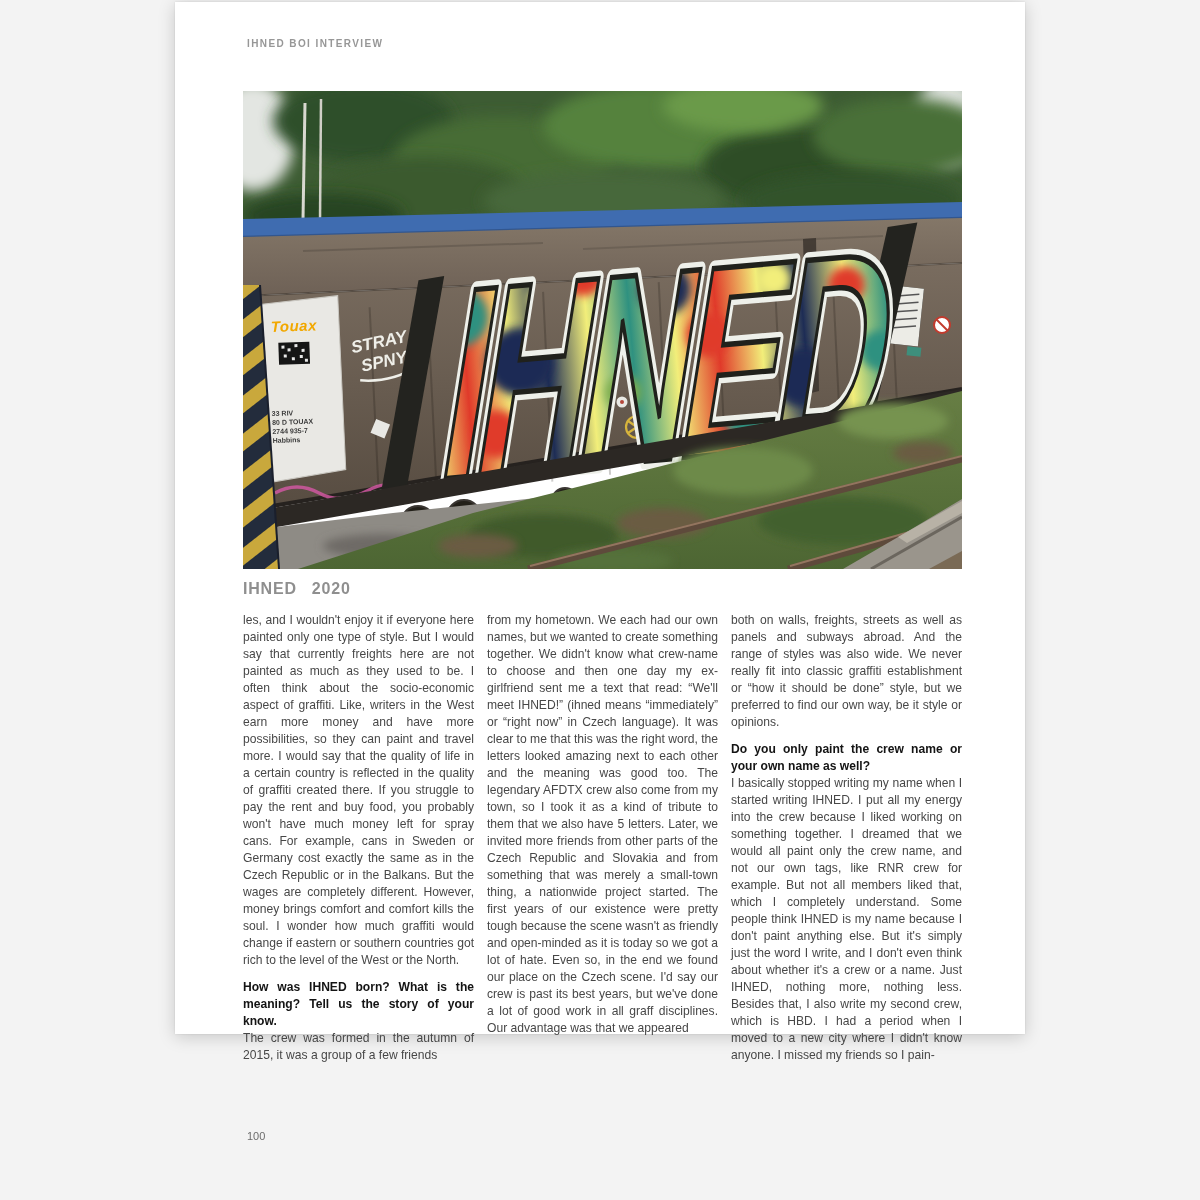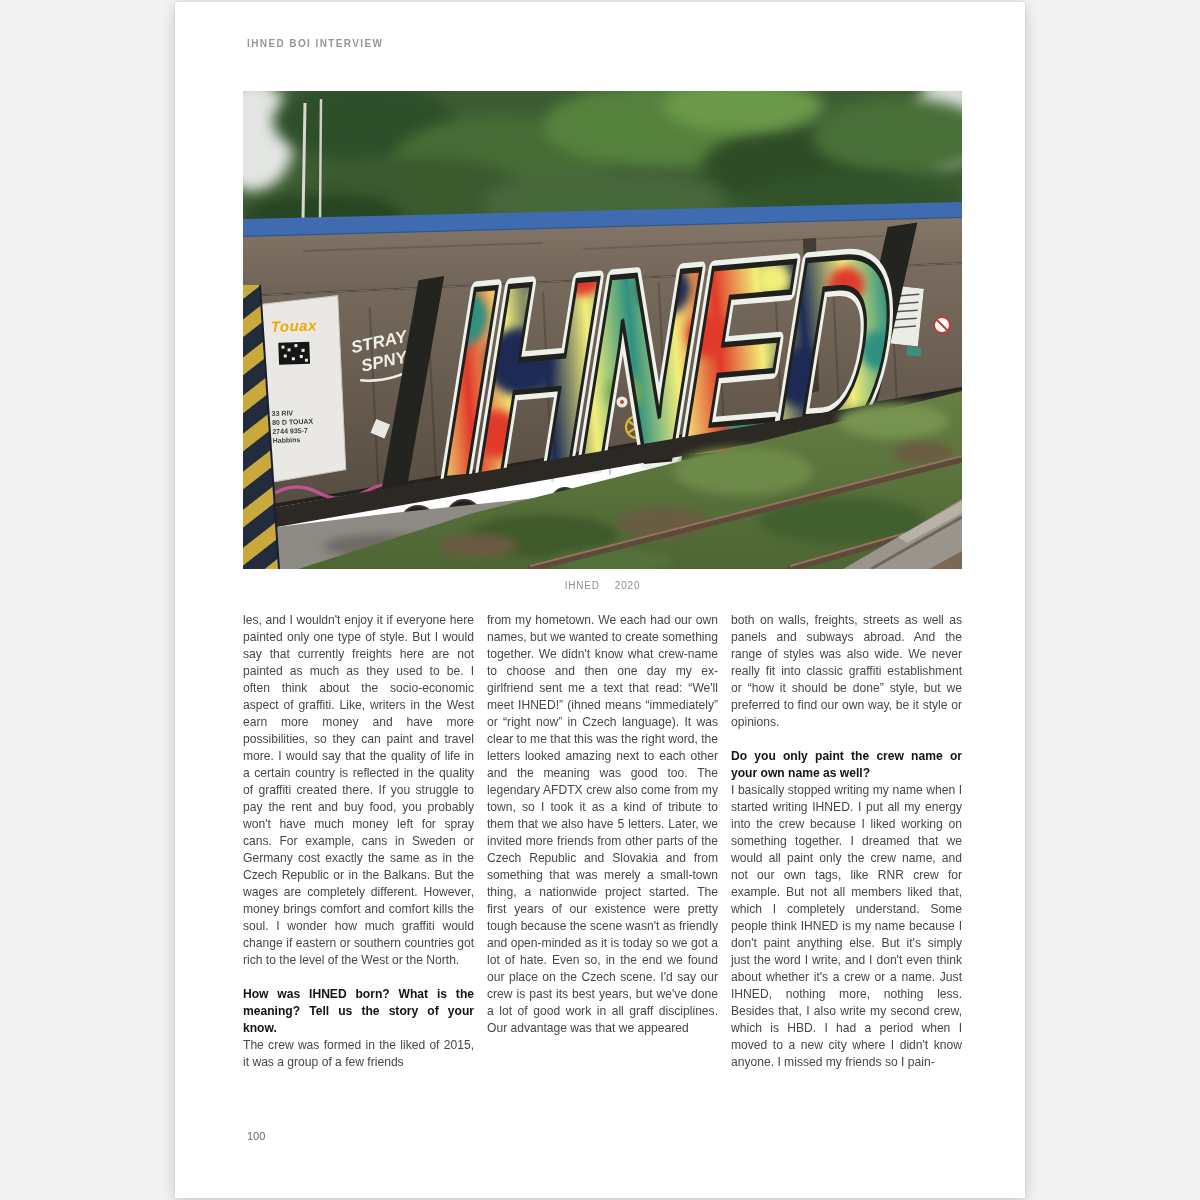--- a/index.html
+++ b/index.html
@@ -1,30 +1,30 @@
 <!DOCTYPE html>
 <html><head>
 <meta charset="utf-8">
 <style>
   html,body{margin:0;padding:0;}
   body{background:#f5f5f5;font-family:"Liberation Sans",sans-serif;}
   .canvas{position:relative;width:1200px;height:1200px;background:#f3f3f3;overflow:hidden;}
-  .page{position:absolute;left:175px;top:2px;width:850px;height:1196px;background:#ffffff;
+  .page{position:absolute;left:175px;top:2px;width:850px;height:1032px;background:#ffffff;
         box-shadow:0 3px 16px rgba(0,0,0,.18),0 0 2px rgba(0,0,0,.10);}
   .running-header{position:absolute;left:72px;top:36px;font-size:10px;letter-spacing:1.4px;
         color:#979797;font-weight:bold;}
   .photo{position:absolute;left:68px;top:89px;width:719px;height:478px;overflow:hidden;}
   .photo svg{display:block;}
-  .caption{position:absolute;left:68px;top:578px;width:719px;text-align:center;font-size:10px;
-        color:#8f8f8f;letter-spacing:.8px;font-weight:normal;}
+  .caption{position:absolute;left:68px;top:578px;width:719px;text-align:left;font-size:16px;
+        color:#8f8f8f;letter-spacing:.8px;font-weight:bold;}
   .caption .yr{margin-left:15px;}
   .cols{position:absolute;left:68px;top:610px;width:719px;display:flex;gap:13px;}
   .col{flex:1;font-size:12.1px;line-height:17px;color:#474747;text-align:justify;}
   .col p{margin:0;}
-  .col p.h{font-weight:bold;color:#141414;margin-top:17px;}
+  .col p.h{font-weight:bold;color:#141414;margin-top:10px;}
   .pagenum{position:absolute;left:72px;top:1128px;font-size:11px;color:#6c6c6c;}
   .gtxt{font-family:"Liberation Sans",sans-serif;font-weight:bold;font-size:150px;letter-spacing:-8px;}
   .panel-id{font-family:"Liberation Sans",sans-serif;font-size:7px;font-weight:bold;fill:#3c3c3c;}
 </style>
 </head>
 <body>
 
 <div class="canvas">
   <div class="page">
 
@@ -241,21 +241,21 @@
     </figure>
 
     <div class="caption">
       <span>IHNED</span><span class="yr">2020</span>
     </div>
 
     <div class="cols">
       <div class="col">
         <p>les, and I wouldn't enjoy it if everyone here painted only one type of style. But I would say that currently freights here are not painted as much as they used to be. I often think about the socio-economic aspect of graffiti. Like, writers in the West earn more money and have more possibilities, so they can paint and travel more. I would say that the quality of life in a certain country is reflected in the quality of graffiti created there. If you struggle to pay the rent and buy food, you probably won't have much money left for spray cans. For example, cans in Sweden or Germany cost exactly the same as in the Czech Republic or in the Balkans. But the wages are completely different. However, money brings comfort and comfort kills the soul. I wonder how much graffiti would change if eastern or southern countries got rich to the level of the West or the North.</p>
         <p class="h">How was IHNED born? What is the meaning? Tell us the story of your know.</p>
-        <p>The crew was formed in the liked of 2015, it was a group of a few friends</p>
+        <p>The crew was formed in the autumn of 2015, it was a group of a few friends</p>
       </div>
       <div class="col">
         <p>from my hometown. We each had our own names, but we wanted to create something together. We didn't know what crew-name to choose and then one day my ex-girlfriend sent me a text that read: “We'll meet IHNED!” (ihned means “immediately” or “right now” in Czech language). It was clear to me that this was the right word, the letters looked amazing next to each other and the meaning was good too. The legendary AFDTX crew also come from my town, so I took it as a kind of tribute to them that we also have 5 letters. Later, we invited more friends from other parts of the Czech Republic and Slovakia and from something that was merely a small-town thing, a nationwide project started. The first years of our existence were pretty tough because the scene wasn't as friendly and open-minded as it is today so we got a lot of hate. Even so, in the end we found our place on the Czech scene. I'd say our crew is past its best years, but we've done a lot of good work in all graff disciplines. Our advantage was that we appeared</p>
       </div>
       <div class="col">
         <p>both on walls, freights, streets as well as panels and subways abroad. And the range of styles was also wide. We never really fit into classic graffiti establishment or “how it should be done” style, but we preferred to find our own way, be it style or opinions.</p>
         <p class="h">Do you only paint the crew name or your own name as well?</p>
         <p>I basically stopped writing my name when I started writing IHNED. I put all my energy into the crew because I liked working on something together. I dreamed that we would all paint only the crew name, and not our own tags, like RNR crew for example. But not all members liked that, which I completely understand. Some people think IHNED is my name because I don't paint anything else. But it's simply just the word I write, and I don't even think about whether it's a crew or a name. Just IHNED, nothing more, nothing less. Besides that, I also write my second crew, which is HBD. I had a period when I moved to a new city where I didn't know anyone. I missed my friends so I pain-</p>
       </div>
     </div>

